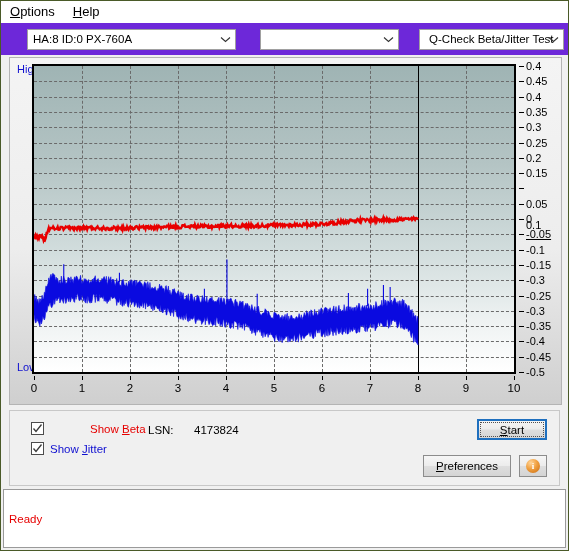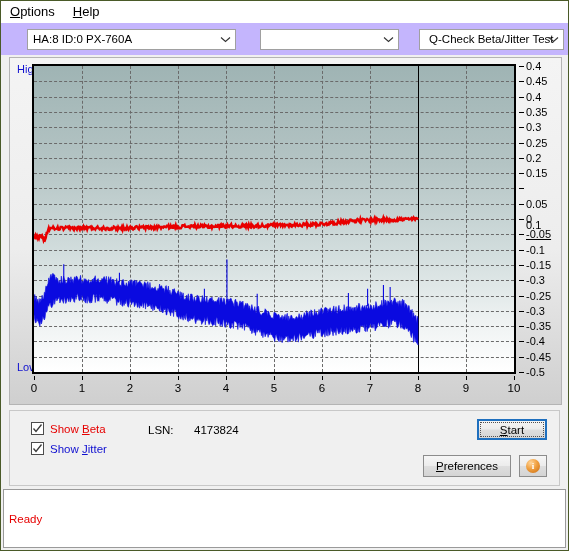--- a/index.html
+++ b/index.html
@@ -82,21 +82,21 @@
     font-size: 13px;
     padding: 0 9px;
     line-height: 21px;
     white-space: nowrap;
   }
   .menu-item u { text-decoration: underline; }
 
   
   .toolbar {
     height: 32px;
-    background: #c4b5fd;
+    background: #6d28d9;
     display: flex;
     align-items: center;
     flex: 0 0 auto;
     padding: 0 4px;
     gap: 4px;
   }
   .combo {
     height: 21px;
     background: #ffffff;
     border: 1px solid #a0a0a0;
@@ -238,21 +238,21 @@
     border: 1px solid #4c4c4c;
     background: #ffffff;
     box-sizing: border-box;
     display: flex;
     align-items: center;
     justify-content: center;
   }
   .checkbox svg { display: block; }
   .cb-label { font-size: 11.5px; white-space: nowrap; }
   .cb-label u { text-decoration: underline; }
-  .lbl-beta { color: #e60000; }
+  .lbl-beta { color: #e60000; margin-left: 40px; }
   .lbl-jitter { color: #1010d0; }
 
   .lsn-label {
     position: absolute;
     left: 138px; top: 13px;
     font-size: 11.5px;
     color: #000;
   }
   .lsn-value {
     position: absolute;

